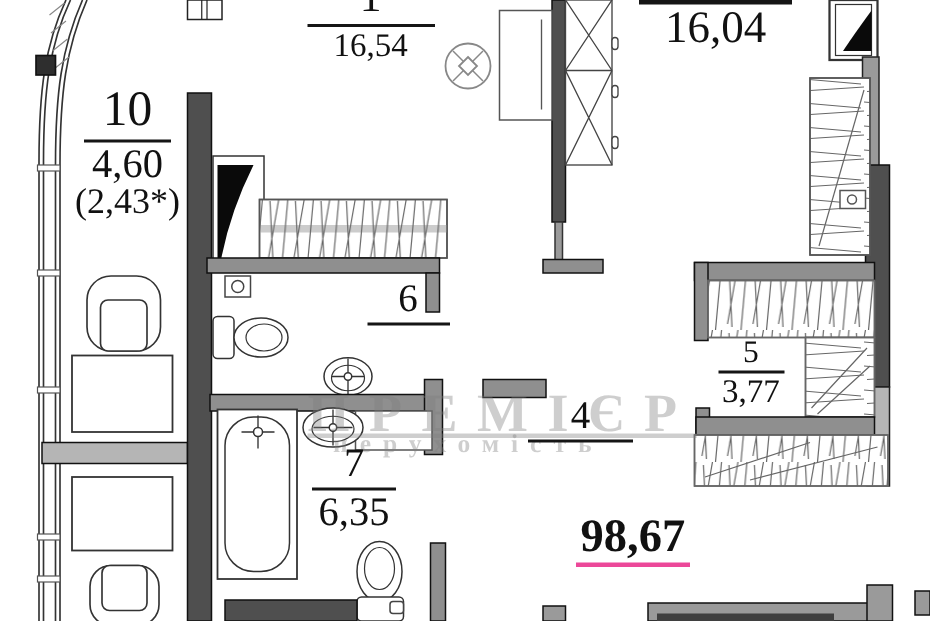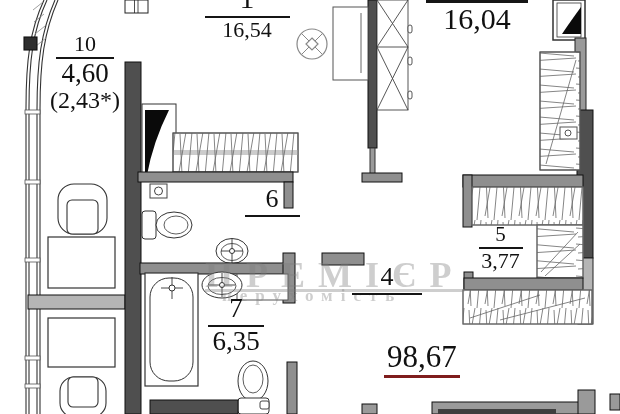--- a/index.html
+++ b/index.html
@@ -7,21 +7,21 @@
     position:relative;width:620px;height:414px;overflow:hidden;
     background:#ffffff;font-family:"Liberation Serif","DejaVu Serif",serif;color:#111;
   }
   #plan svg{position:absolute;left:0;top:0;}
   .rl{position:absolute;text-align:center;line-height:1.02;}
   .rl .num{font-weight:normal;}
   .rl .bar{border-top:2.5px solid #151515;margin:2px auto 1px;}
   .rl .area{font-weight:normal;}
   .rl .note{font-weight:normal;}
   .total{
-    position:absolute;font-weight:normal;border-bottom:3px solid #7f1d1d;
+    position:absolute;font-weight:bold;border-bottom:3px solid #ec4899;
     padding:0 3px 3px 3px;line-height:1;
   }
   .wm{position:absolute;color:rgba(125,125,125,0.38);white-space:nowrap;font-weight:bold;}
   .wm1{font-size:36px;letter-spacing:13px;}
   .wm2{font-size:17px;letter-spacing:8px;}
 </style>
 </head>
 <body>
 
 <div id="plan">
@@ -202,21 +202,21 @@
     <div class="bar" style="width:85px;"></div>
     <div class="area" style="font-size:22px;">16,54</div>
   </div>
 
   <div class="rl" style="left:424px;top:-2px;width:106px;">
     <div class="bar" style="width:102px;border-top-width:3.5px;"></div>
     <div class="area" style="font-size:30px;">16,04</div>
   </div>
 
   <div class="rl" style="left:44px;top:33px;width:82px;">
-    <div class="num" style="font-size:22px;">10</div>
+    <div class="num" style="font-size:33px;margin-top:24px;">10</div>
     <div class="bar" style="width:58px;"></div>
     <div class="area" style="font-size:27px;">4,60</div>
     <div class="note" style="font-size:24px;">(2,43*)</div>
   </div>
 
   <div class="rl" style="left:243px;top:186px;width:58px;">
     <div class="num" style="font-size:26px;">6</div>
     <div class="bar" style="width:55px;"></div>
   </div>
 

